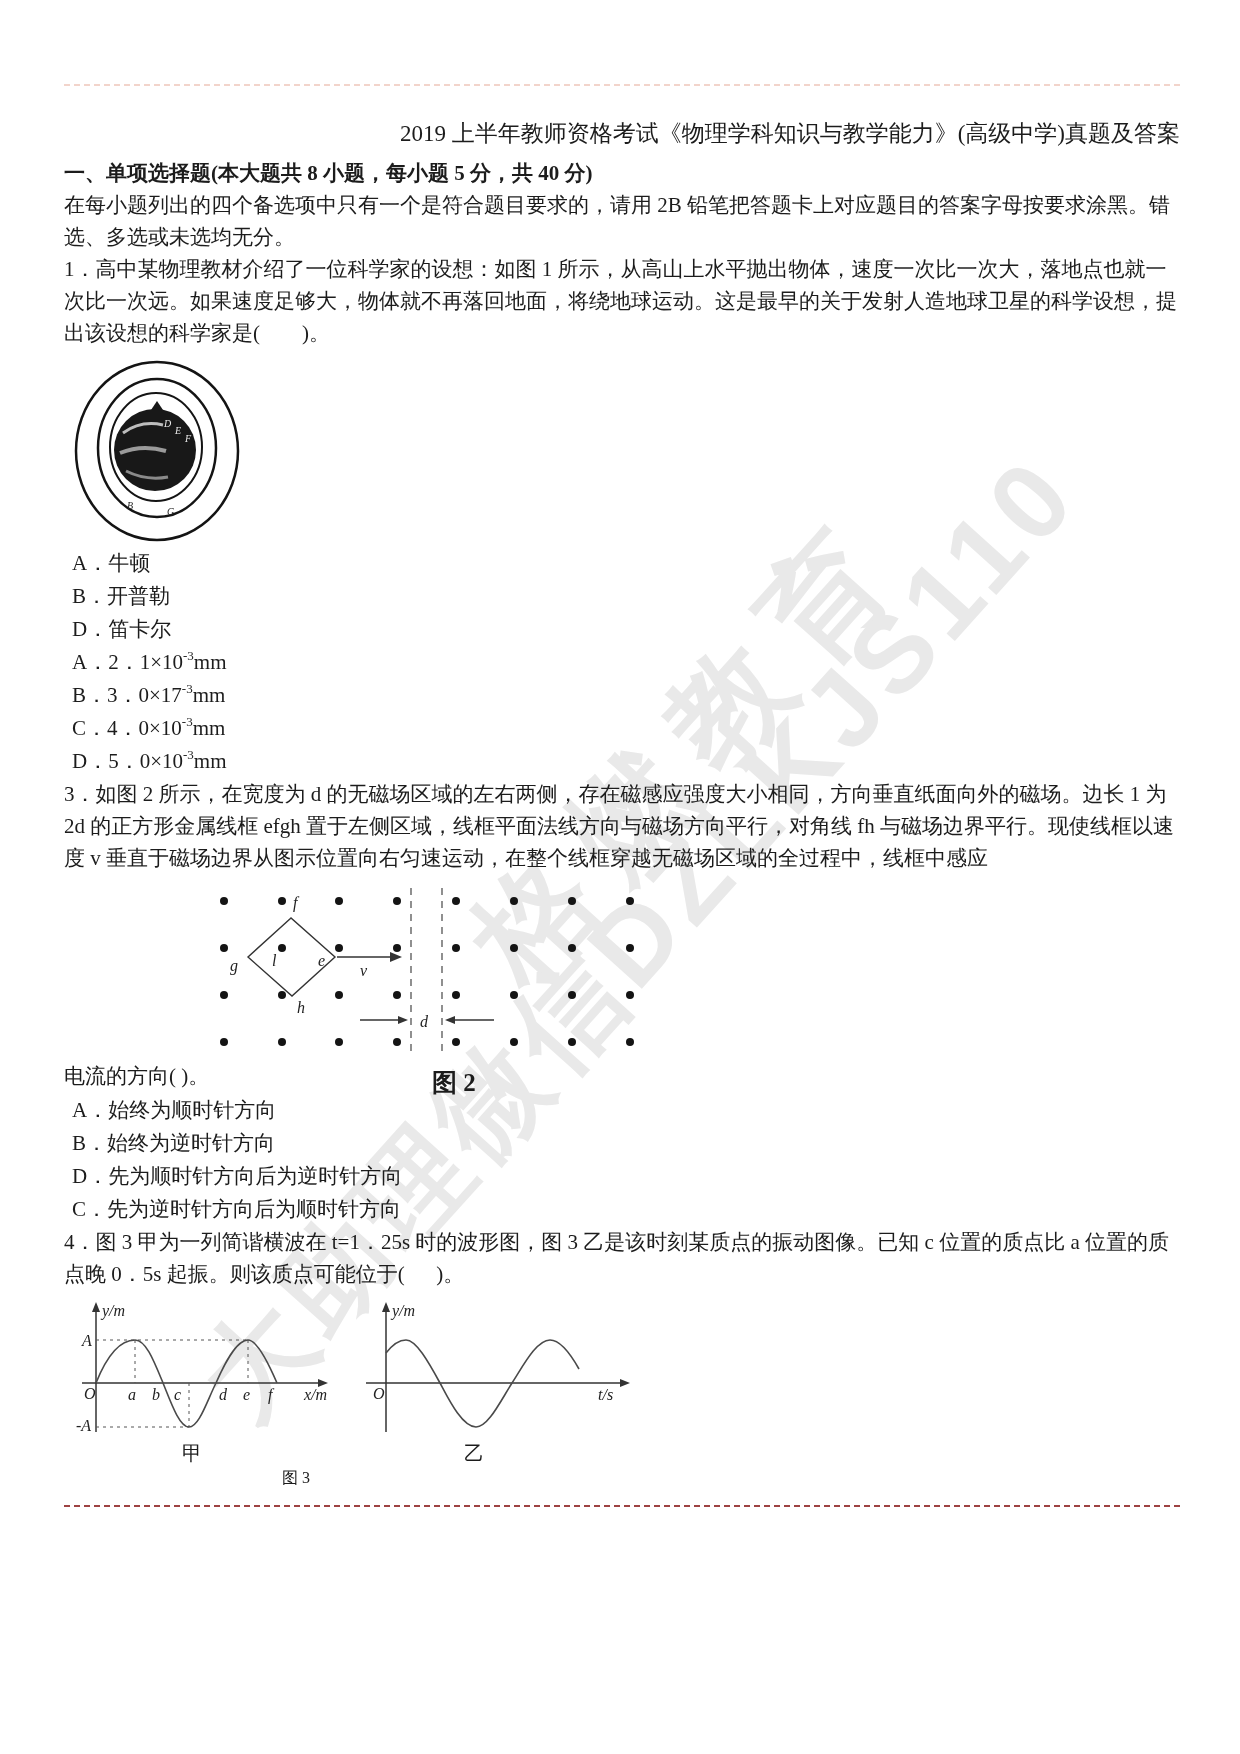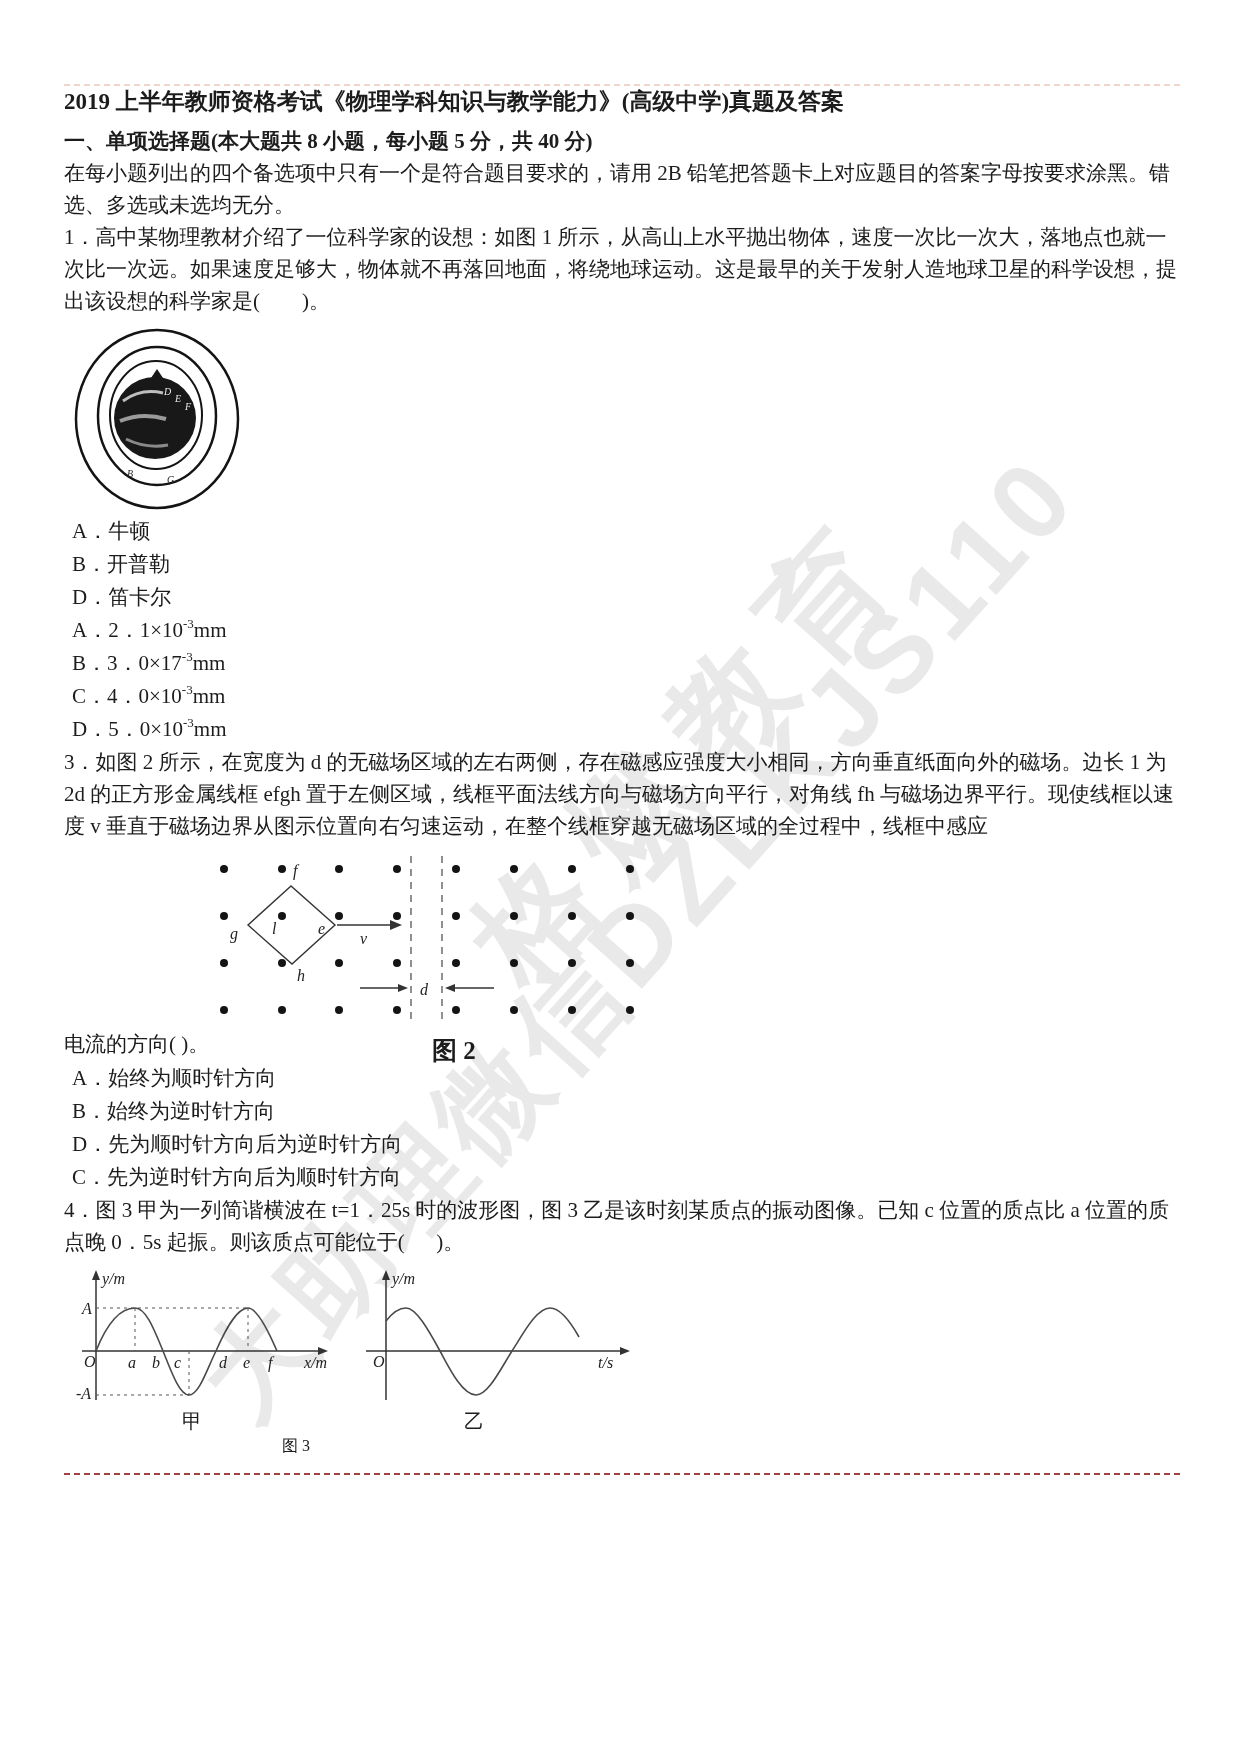--- a/index.html
+++ b/index.html
@@ -5,21 +5,21 @@
   html,body{margin:0;padding:0;background:#ffffff;}
   .page{position:relative;width:1240px;height:1754px;background:#fff;overflow:hidden;
         font-family:"Liberation Serif","DejaVu Serif",serif;color:#1c1c1c;}
   .watermark{position:absolute;z-index:0;color:#e9e9e9;font-weight:700;white-space:nowrap;
              font-family:"Liberation Sans","DejaVu Sans",sans-serif;transform-origin:0 0;}
   .wm-brand{left:438px;top:912px;font-size:118px;letter-spacing:26px;transform:rotate(-48deg);}
   .wm-contact{left:168px;top:1352px;font-size:108px;letter-spacing:8px;transform:rotate(-48deg);}
   .content{position:relative;z-index:1;padding:0 60px 0 64px;}
   .rule-top{margin-top:84px;border-top:2px dashed #f2d4cb;height:0;}
   .rule-bottom{margin-top:16px;border-top:2px dashed #9e4242;height:0;}
-  h1.title{margin:0 0 0;text-align:left;font-size:23px;font-weight:700;}
+  h1.title{margin:32px 0 0;text-align:right;font-size:23px;font-weight:400;}
   .heading{margin-top:8px;font-size:21px;font-weight:700;}
   p{margin:0;font-size:21px;line-height:32px;white-space:pre-wrap;}
   .mt-gap{}
   .opt{line-height:33px;margin-left:8px;}
   sup{font-size:13px;line-height:0;position:relative;top:-1px;}
   .fig1-wrap{margin:8px 0 0 4px;}
   .fig-caption{font-size:19px;line-height:26px;}
   .fig1-cap{margin-left:52px;}
   .fig2-wrap{margin-top:6px;}
   .fig2-svg{display:block;margin-left:120px;}

